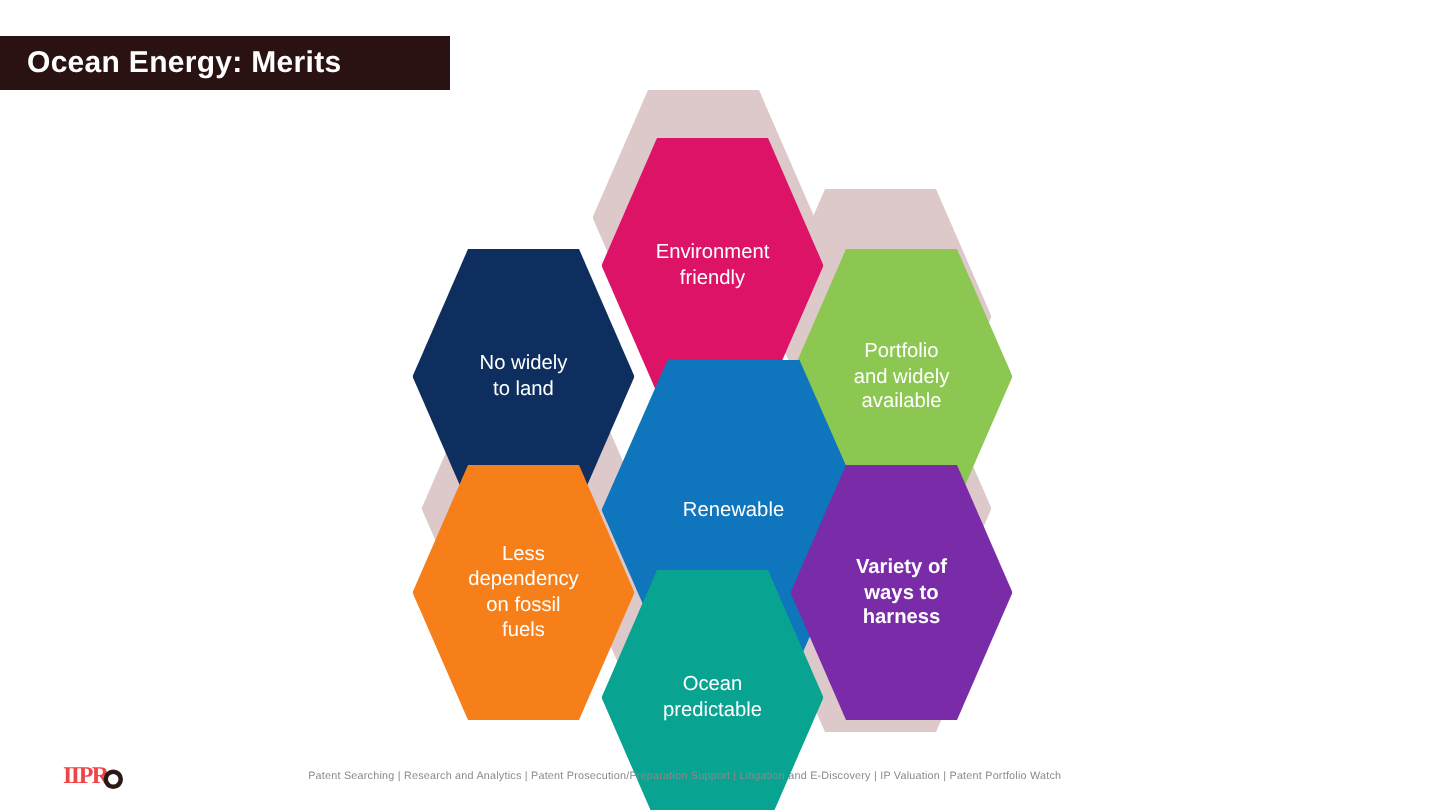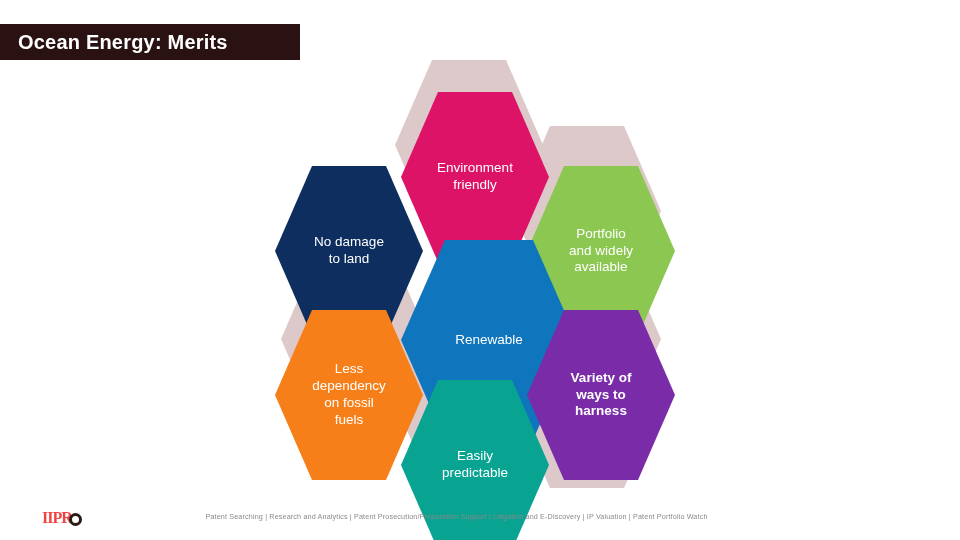--- a/index.html
+++ b/index.html
@@ -128,21 +128,21 @@
   <div class="hex-shadow" style="left:26px; top:194px;"></div>
   <div class="hex-shadow" style="left:140px; top:258px;"></div>
   <div class="hex-shadow" style="left:140px; top:0px;"></div>
 
   <div class="hex" style="left:146px; top:32px; background:#DD1368;">
     <span class="hex-label">Environment
 friendly</span>
   </div>
 
   <div class="hex" style="left:20px; top:106px; background:#0D2E5E;">
-    <span class="hex-label">No damage
+    <span class="hex-label">No widely
 to land</span>
   </div>
 
   <div class="hex" style="left:272px; top:106px; background:#8CC751;">
     <span class="hex-label">Portfolio
 and widely
 available</span>
   </div>
 
   <div class="hex" style="left:20px; top:250px; background:#F67F1A;">
@@ -156,21 +156,21 @@
     <span class="hex-label">Renewable</span>
   </div>
 
   <div class="hex" style="left:272px; top:250px; background:#7A2BA8;font-weight:bold;">
     <span class="hex-label">Variety of
 ways to
 harness</span>
   </div>
 
   <div class="hex" style="left:146px; top:320px; background:#09A391;">
-    <span class="hex-label">Easily
+    <span class="hex-label">Ocean
 predictable</span>
   </div>
 
 </div>
 
 <div id="footer-logo">
   <span id="footer-logo-text">IIPR</span>
   <span id="logo-mark"></span>
 </div>
 

